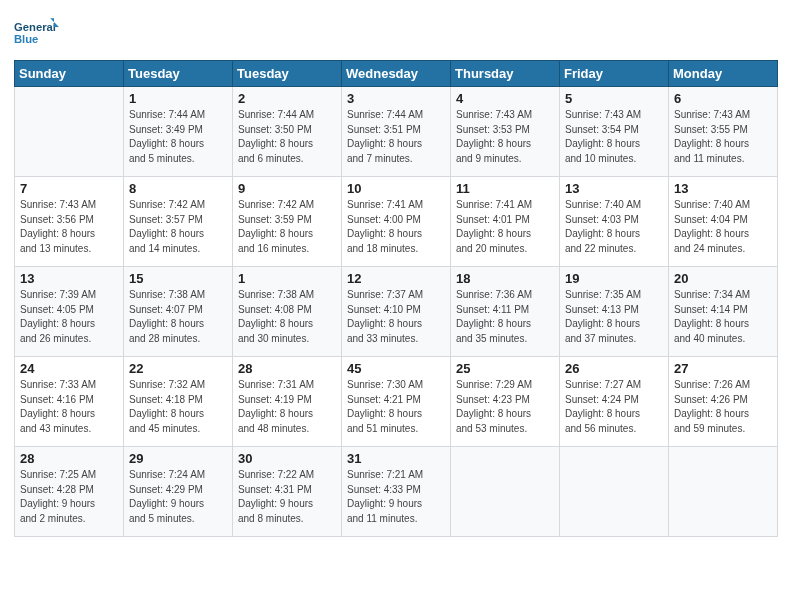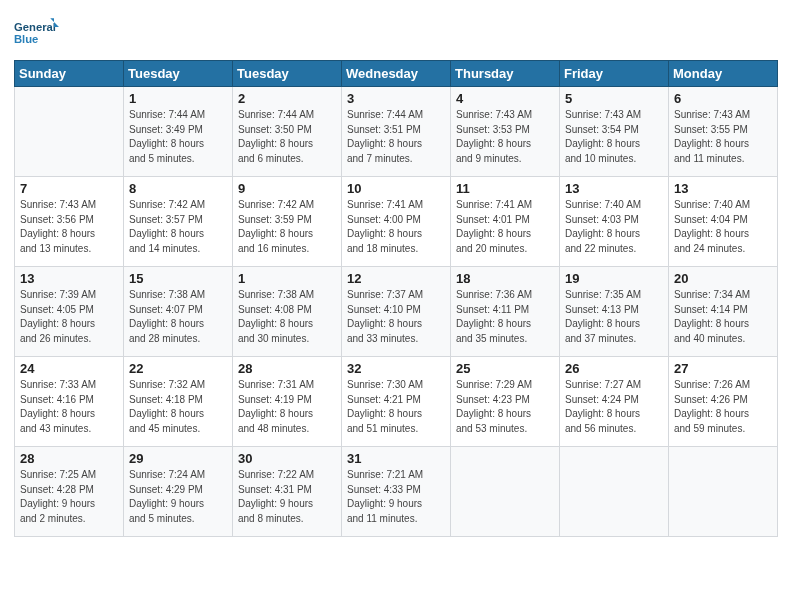--- a/index.html
+++ b/index.html
@@ -210,21 +210,21 @@
           </td>
           <td>
             <span class="day-number">22</span>
             <div class="day-info">Sunrise: 7:32 AM<br>Sunset: 4:18 PM<br>Daylight: 8 hours<br>and 45 minutes.</div>
           </td>
           <td>
             <span class="day-number">28</span>
             <div class="day-info">Sunrise: 7:31 AM<br>Sunset: 4:19 PM<br>Daylight: 8 hours<br>and 48 minutes.</div>
           </td>
           <td>
-            <span class="day-number">32</span>
+            <span class="day-number">45</span>
             <div class="day-info">Sunrise: 7:30 AM<br>Sunset: 4:21 PM<br>Daylight: 8 hours<br>and 51 minutes.</div>
           </td>
           <td>
             <span class="day-number">25</span>
             <div class="day-info">Sunrise: 7:29 AM<br>Sunset: 4:23 PM<br>Daylight: 8 hours<br>and 53 minutes.</div>
           </td>
           <td>
             <span class="day-number">26</span>
             <div class="day-info">Sunrise: 7:27 AM<br>Sunset: 4:24 PM<br>Daylight: 8 hours<br>and 56 minutes.</div>
           </td>

